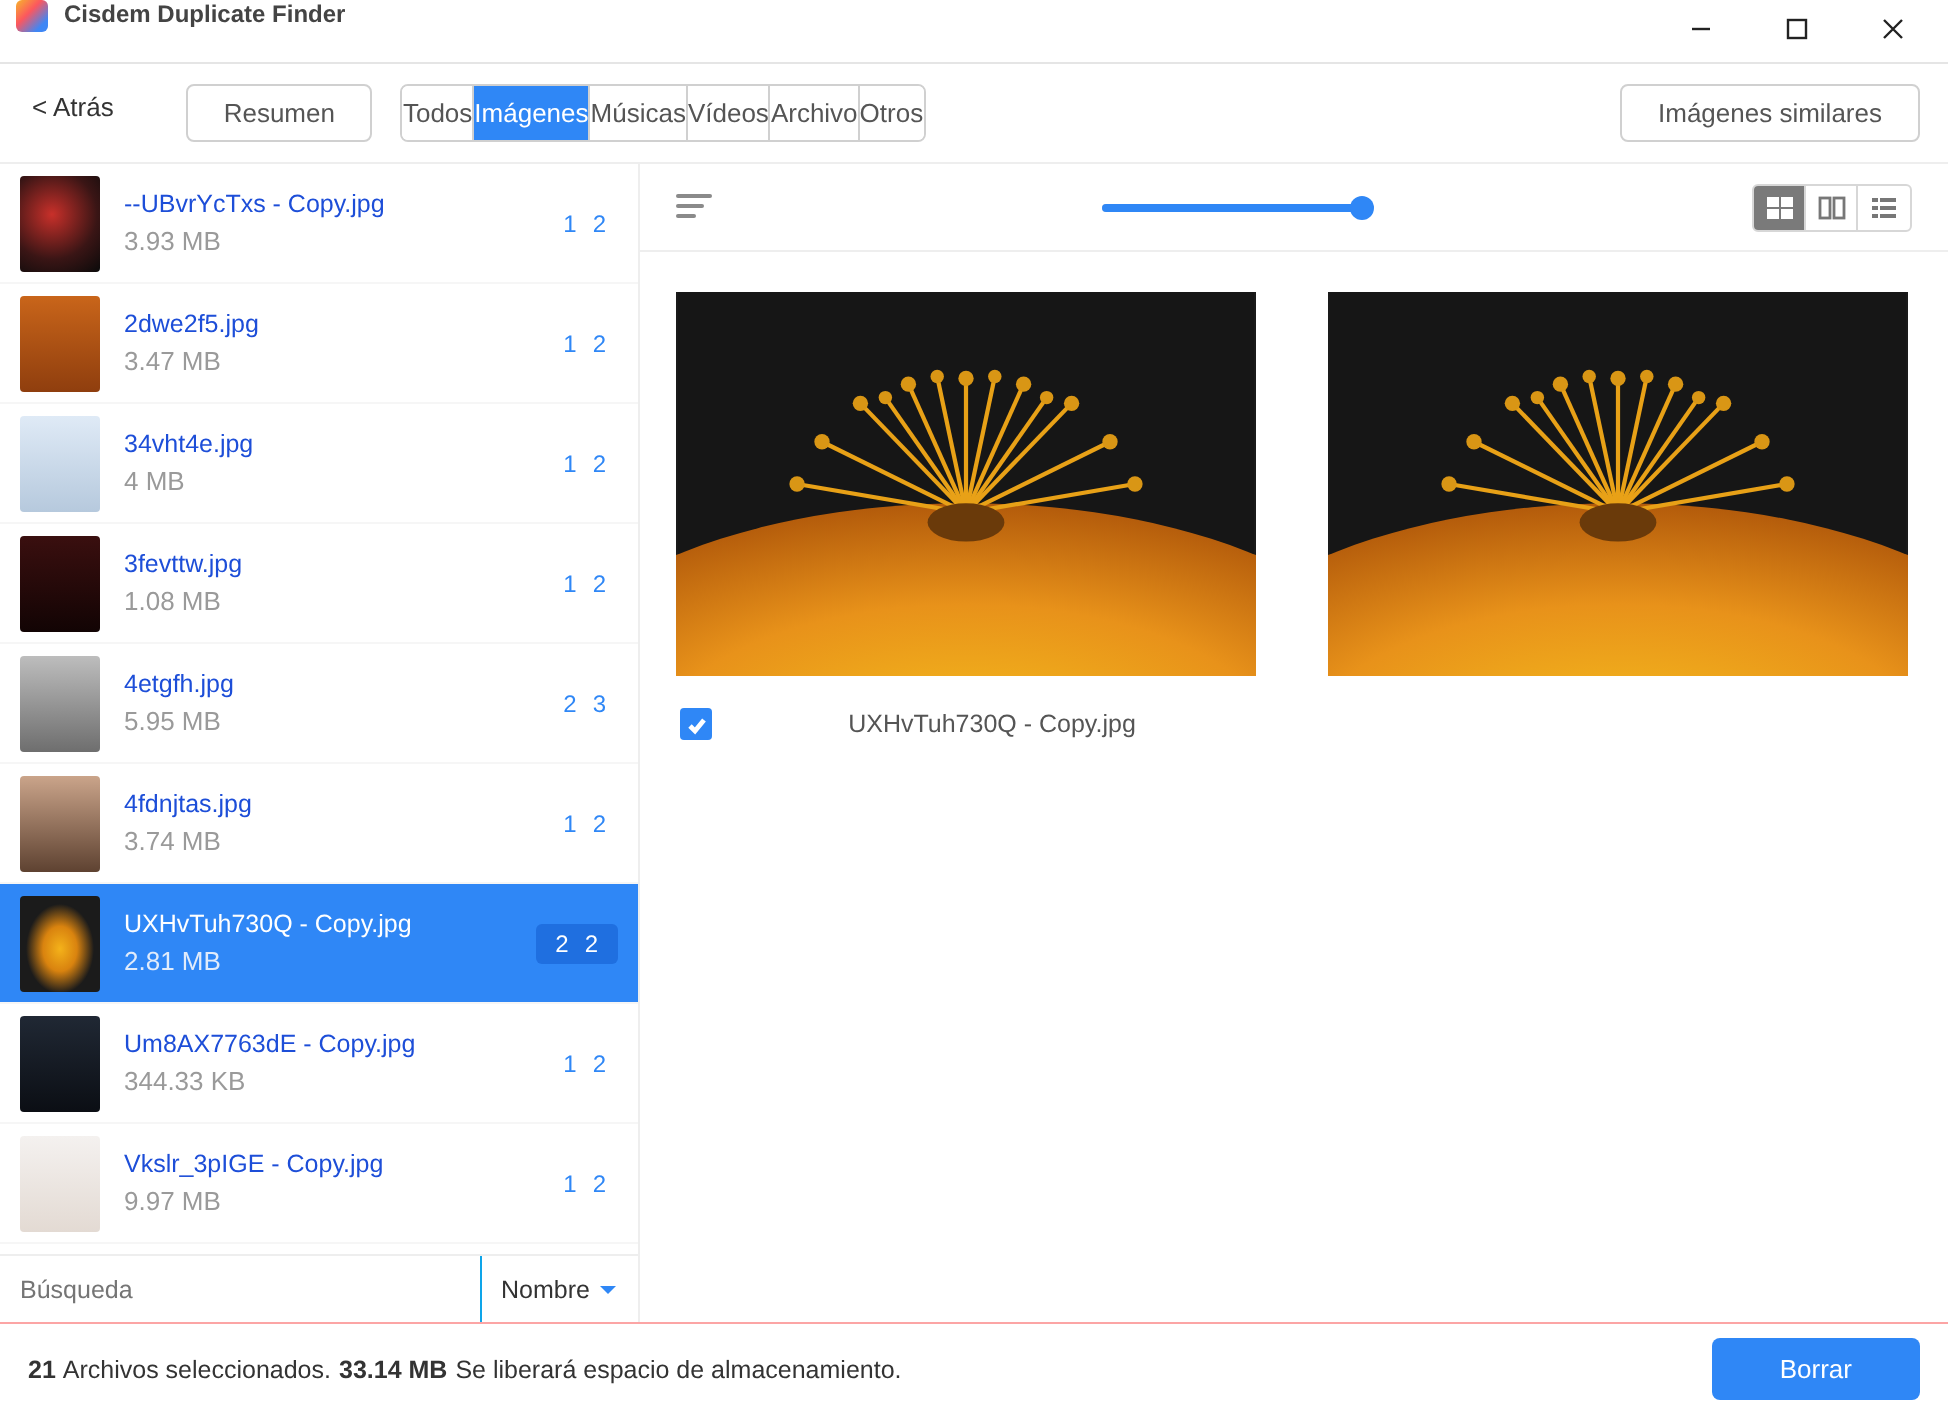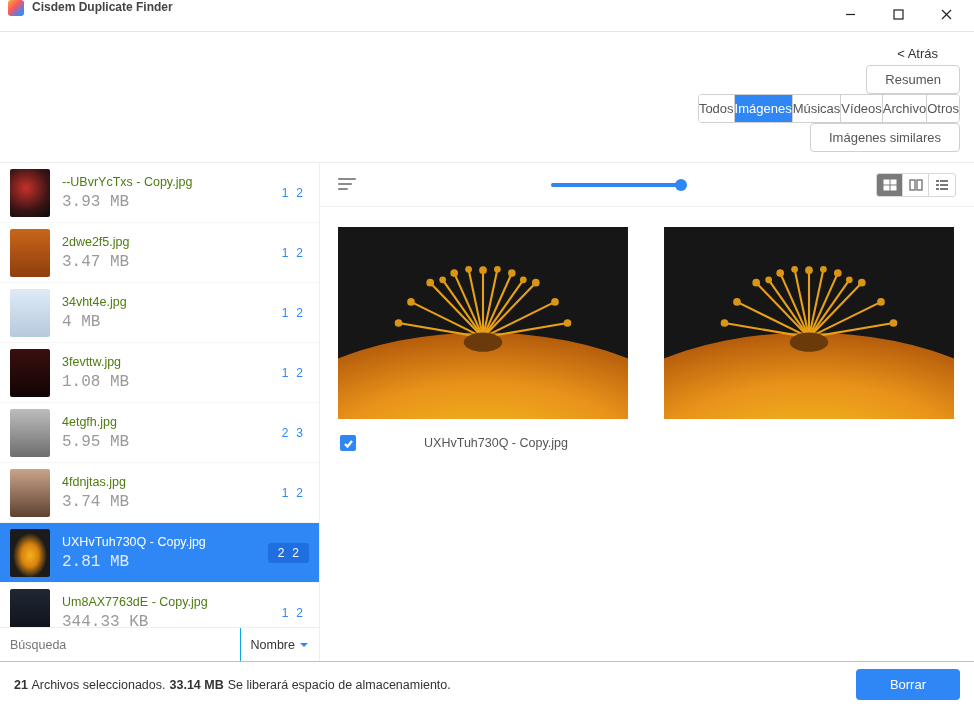--- a/index.html
+++ b/index.html
@@ -5,42 +5,42 @@
   * { box-sizing: border-box; margin: 0; padding: 0; font-family: -apple-system, BlinkMacSystemFont, "Segoe UI", Arial, sans-serif; }
   body { width: 974px; height: 707px; background: #fff; display: flex; flex-direction: column; overflow: hidden; font-size: 13px; color: #333; }
   
   .titlebar { height: 32px; display: flex; align-items: flex-start; padding: 0 8px; border-bottom: 1px solid #e5e5e5; }
   .titlebar .logo { width: 16px; height: 16px; border-radius: 3px; background: linear-gradient(135deg,#f7b42c 0%,#fc575e 40%,#3f87f5 80%); margin-right: 8px; }
   .titlebar .title { flex: 1; font-size: 12px; color: #444; font-weight: 600; }
   .winbtns { display: flex; gap: 20px; padding-right: 6px; }
   .winbtn { width: 28px; height: 28px; display: flex; align-items: center; justify-content: center; cursor: pointer; color:#333; }
   .winbtn svg { width: 11px; height: 11px; stroke: #222; stroke-width: 1.2; fill: none; }
   
-  .toolbar { padding: 10px 14px; display: flex; align-items: flex-end; gap: 0; flex-direction: column; }
+  .toolbar { padding: 10px 14px; display: flex; align-items: flex-start; gap: 14px; }
   .backlink { color: #333; font-size: 13px; cursor: pointer; margin-right: 20px; padding:4px 2px; }
   .seg { border: 1px solid #d0d0d0; border-radius: 4px; padding: 6px 18px; font-size: 13px; color: #555; background: #fff; cursor: pointer; }
   .seggroup { display: flex; border: 1px solid #d0d0d0; border-radius: 4px; overflow: hidden; }
   .seggroup .seg2 { border: none; border-right: 1px solid #d0d0d0; padding: 6px 0; font-size: 13px; color: #555; background: #fff; cursor: pointer; }
   .seggroup .seg2:last-child { border-right: none; }
   .seggroup .seg2.active { background: #2f87f6; color: #fff; }
   
   .main { flex: 1; display: flex; border-top: 1px solid #eee; min-height: 0; }
   
   .sidebar { width: 320px; display: flex; flex-direction: column; border-right: 1px solid #eee; min-height: 0; }
   .filelist { flex: 1; overflow-y: auto; position: relative; }
   .filelist::-webkit-scrollbar { width: 12px; }
   .filelist::-webkit-scrollbar-track { background: #f1f1f1; }
   .filelist::-webkit-scrollbar-thumb { background: #bcbcbc; border-radius: 6px; }
   .row { display: flex; align-items: center; height: 60px; padding: 6px 10px; gap: 12px; border-bottom: 1px solid #f6f6f6; cursor: pointer; }
   .row.selected { background: #2f87f6; color: #fff; }
   .thumb { width: 40px; height: 48px; background: #222; border-radius: 2px; flex-shrink: 0; }
   .row .meta { flex: 1; display: flex; flex-direction: column; gap: 4px; }
-  .row .name { font-size: 12.5px; color: #4d7c0f; }
+  .row .name { font-size: 12.5px; color: #1d4ed8; }
   .row.selected .name { color: #fff; }
-  .row .size { font-size: 16px; color: #9a9a9a; font-family: Liberation Mono, monospace; }
+  .row .size { font-size: 13px; color: #9a9a9a; }
   .row.selected .size { color: #e0ebfb; }
   .counts { display: flex; gap: 8px; font-size: 12px; color: #2f87f6; padding-right: 6px; }
   .row.selected .counts { background: #1f6fe0; color: #fff; padding: 3px 10px; border-radius: 3px; }
   .sidebar-foot { display: flex; border-top: 1px solid #eee; height: 34px; }
   .search { flex: 1; border: none; padding: 0 10px; font-size: 12.5px; color: #666; outline: none; }
   .sortbtn { display: flex; align-items: center; gap: 4px; padding: 0 10px; border-left: 1px solid #0ea5e9; font-size: 12.5px; cursor: pointer; }
   .sortbtn svg { width: 10px; height: 10px; fill: #2f87f6; }
   
   .content { flex: 1; display: flex; flex-direction: column; min-width: 0; }
   .content-head { display: flex; align-items: center; height: 44px; padding: 0 18px; border-bottom: 1px solid #eee; gap: 12px; }
@@ -206,20 +206,24 @@
             <div class="name">Um8AX7763dE - Copy.jpg</div>
             <div class="size">344.33 KB</div>
           </div>
           <div class="counts">
             <span>1</span>
             <span>2</span>
           </div>
         </div>
         <div class="row">
           <div class="thumb th8"></div>
+          <div class="meta">
+            <div class="name">Vkslr_3pIGE - Copy.jpg</div>
+            <div class="size">9.97 MB</div>
+          </div>
           <div class="counts">
             <span>1</span>
             <span>2</span>
           </div>
         </div>
       </div>
     <div class="sidebar-foot">
       <input class="search" placeholder="Búsqueda" style="">
       <div class="sortbtn">
         <span>Nombre</span>

